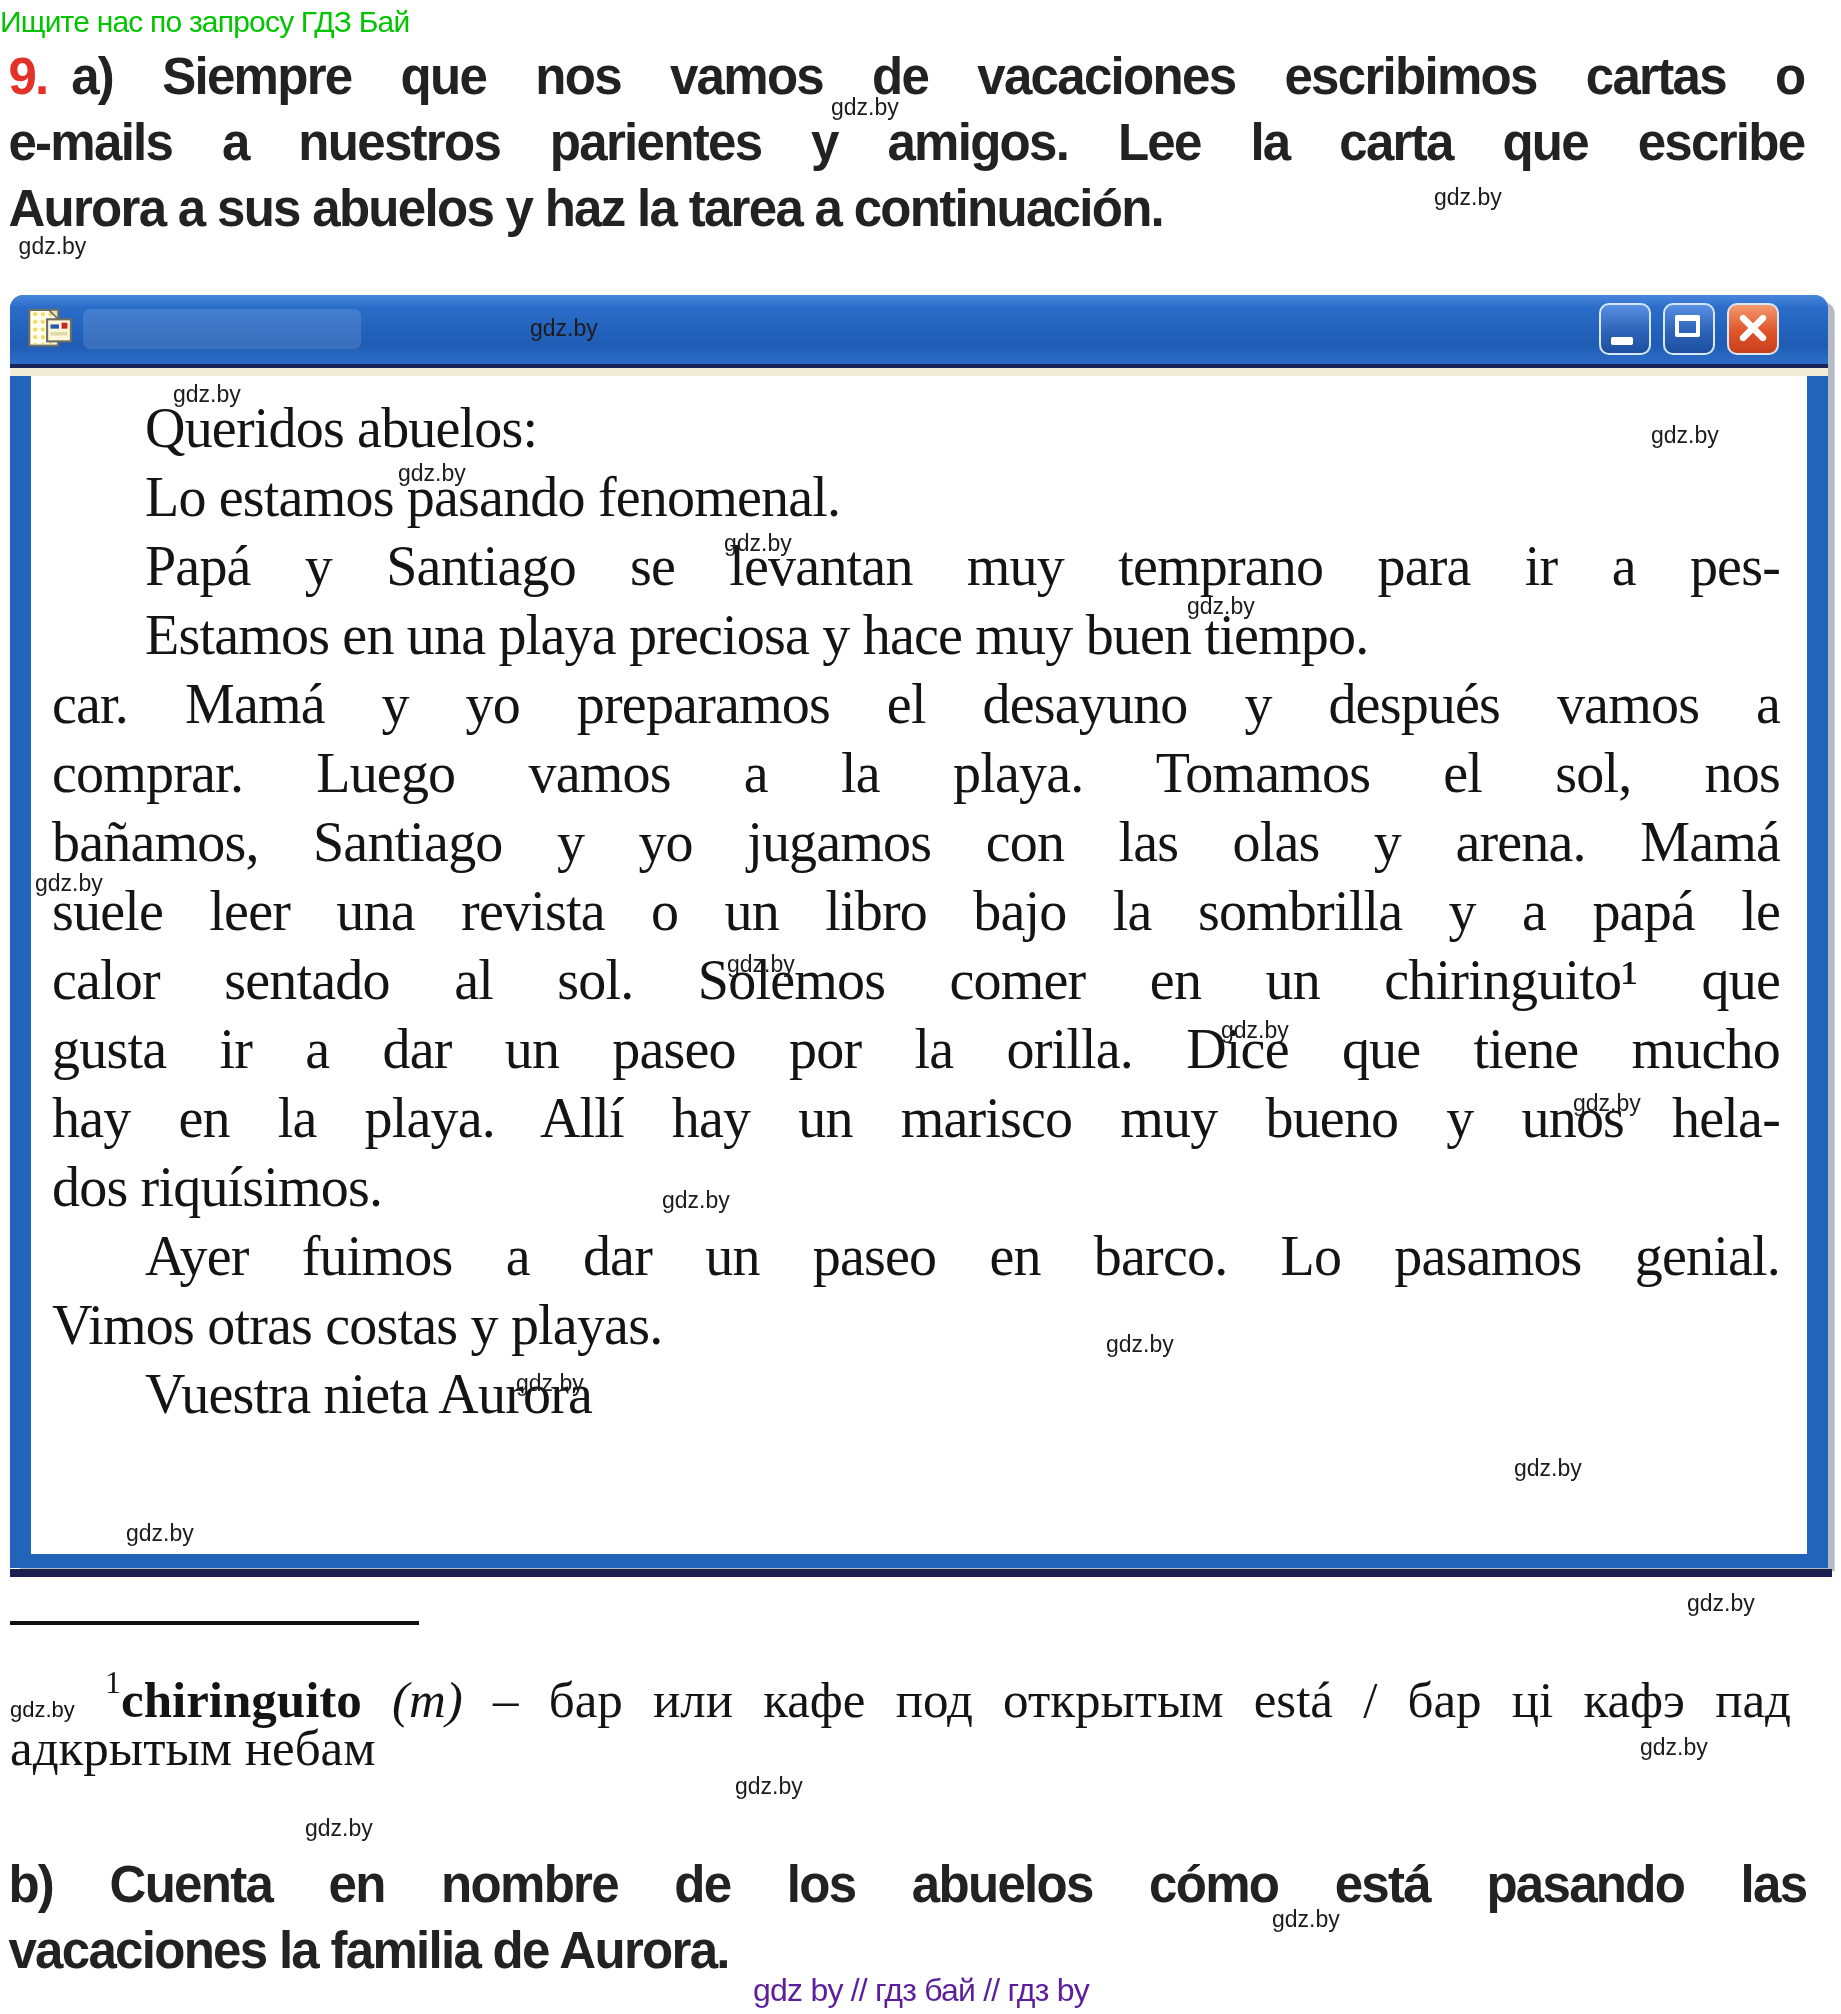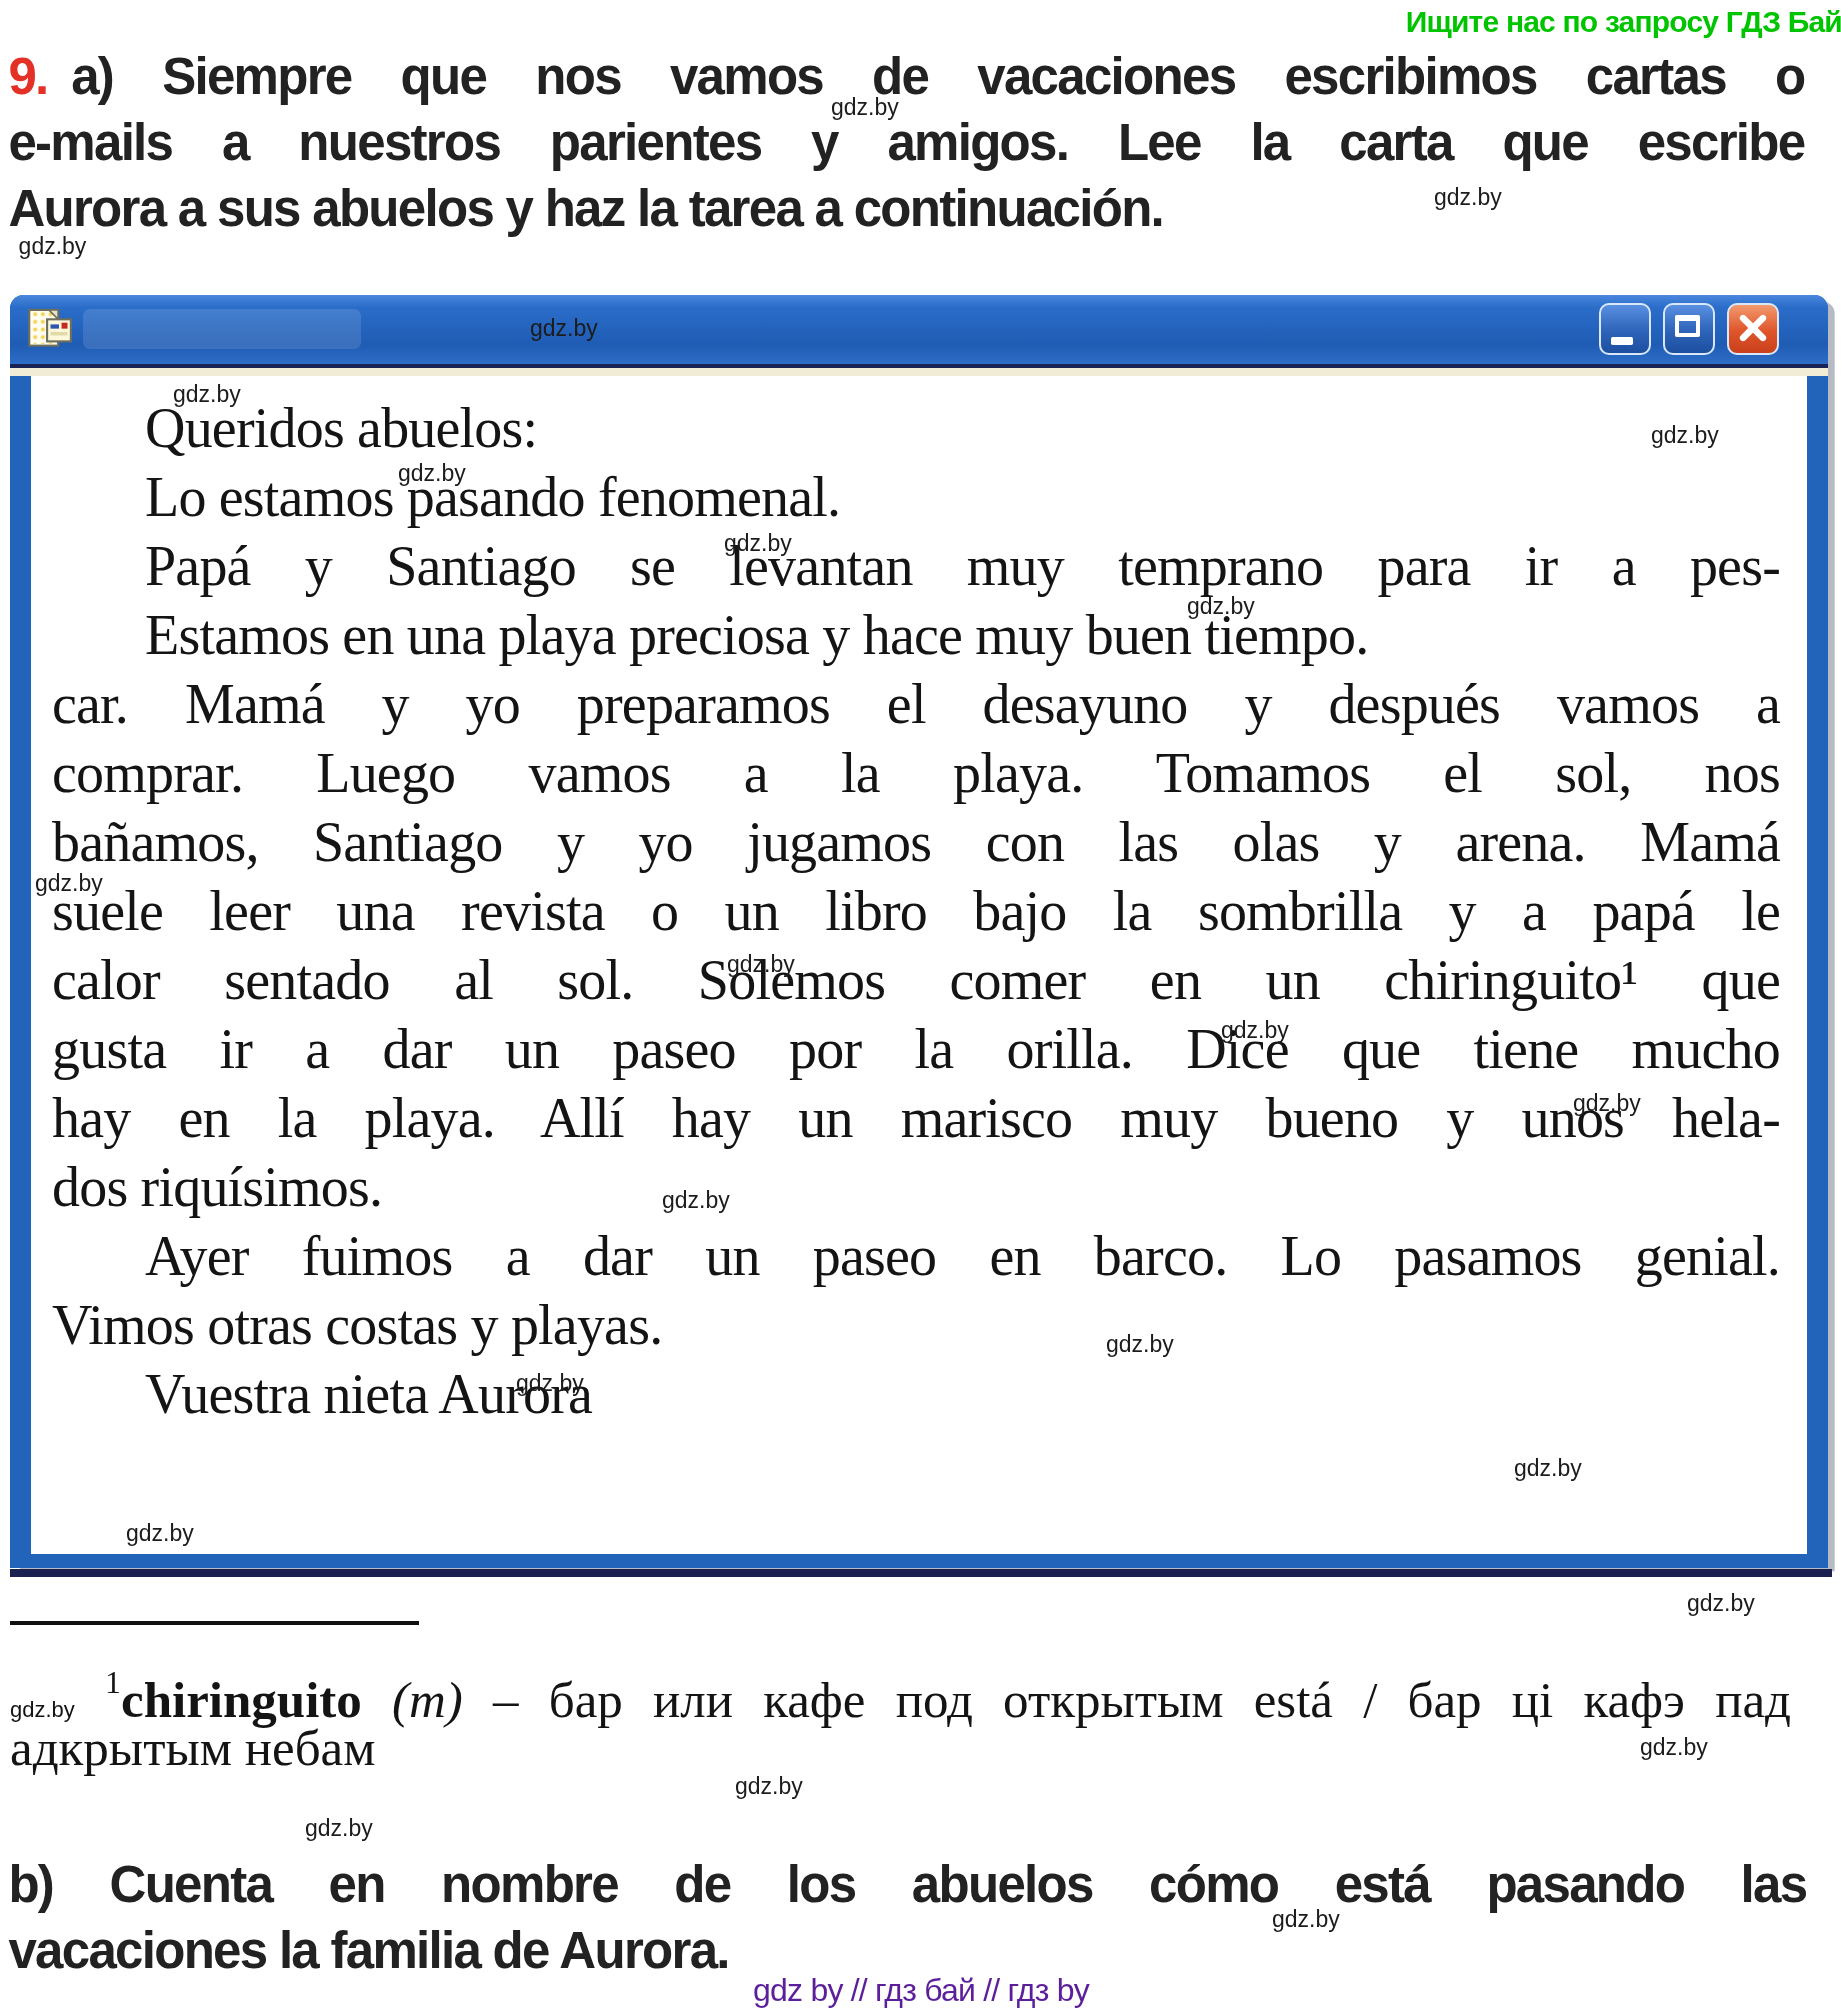--- a/index.html
+++ b/index.html
@@ -1,21 +1,21 @@
 <!DOCTYPE html>
 <html style="font-size:13.5px"><head>
 <meta charset="utf-8">
 <style>
   html,body{margin:0;padding:0;background:#ffffff;}
   .page{position:relative;width:1842px;height:2015px;background:#ffffff;overflow:hidden;
         font-family:"Liberation Sans",sans-serif;color:#1c1c1c;}
 
   
-  .promo{position:absolute;left:0;top:5px;width:100%;text-align:right;
-         font-size:30px;letter-spacing:-0.8px;color:#00c400;font-weight:700;}
+  .promo{position:absolute;left:0;top:5px;width:100%;text-align:left;
+         font-size:30px;letter-spacing:-0.8px;color:#00c400;font-weight:400;}
 
   
   .taskA{position:absolute;left:8.4px;top:44px;width:1796px;}
   .taskB{position:absolute;left:8.4px;top:1852px;width:1798px;}
   .tline{font-size:51px;line-height:66px;font-weight:700;letter-spacing:-1.7px;color:#222;
          text-align:left;white-space:nowrap;}
   .tline.just{white-space:normal;text-align:justify;text-align-last:justify;}
   .tnum{color:#e33128;margin-right:23.6px;}
 
   

